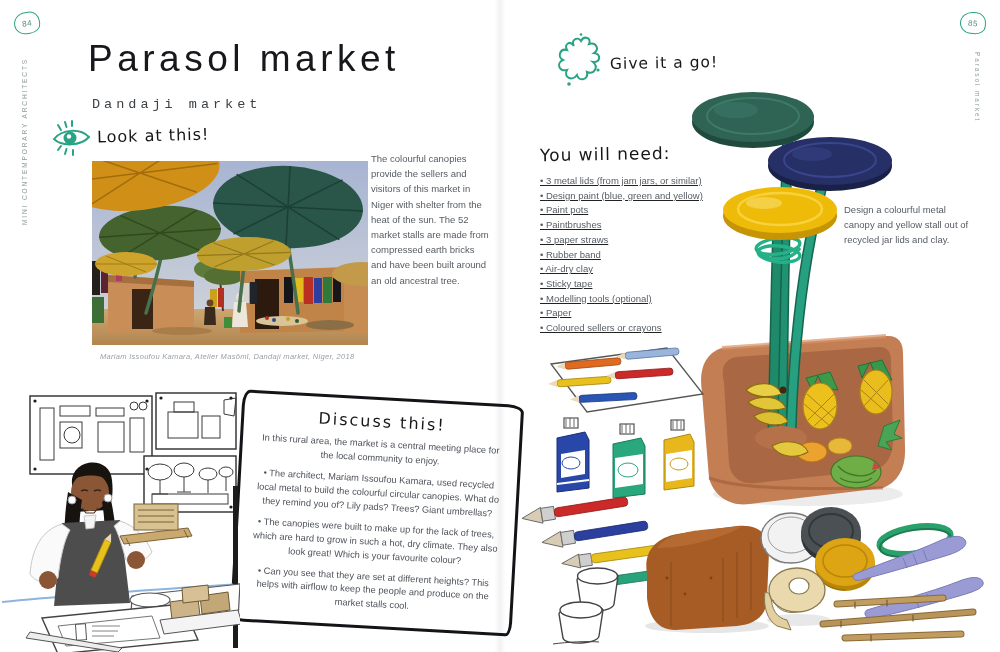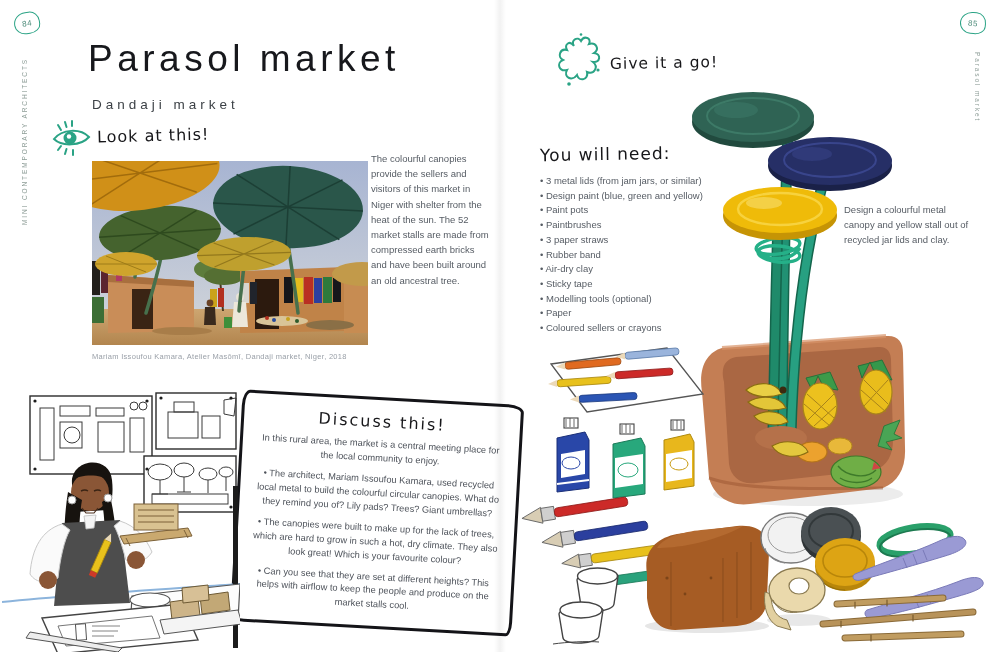--- a/index.html
+++ b/index.html
@@ -15,44 +15,44 @@
            display:flex;align-items:center;justify-content:center;
            font-size:8px;color:#4b8a78;letter-spacing:0.5px;}
   .pn-l{left:14px;top:12px;} .pn-r{right:14px;top:12px;transform:rotate(6deg);}
 
   .sidelabel{position:absolute;font-size:6.5px;letter-spacing:1.9px;color:#8d9d97;}
   .sl-l{left:21px;top:58px;writing-mode:vertical-rl;transform:rotate(180deg);text-transform:uppercase;}
   .sl-r{right:19px;top:52px;writing-mode:vertical-rl;}
 
   .title{position:absolute;left:88px;top:38px;font-size:37px;font-weight:300;
          letter-spacing:4.5px;color:#17181c;}
-  .subtitle{position:absolute;left:92px;top:97px;font-size:13.5px;letter-spacing:4px;color:#3c4146;}
+  .subtitle{position:absolute;left:92px;top:97px;font-size:13.5px;letter-spacing:4px;color:#3c4146;font-family:Liberation Mono, monospace;}
 
   .hand{font-family:"DejaVu Sans",sans-serif;color:#17171a;}
   .look-txt{position:absolute;left:97px;top:126px;font-size:16px;letter-spacing:1px;transform:rotate(-1.5deg);}
   .give-txt{position:absolute;left:110px;top:54px;font-size:15.5px;letter-spacing:1px;transform:rotate(-1deg);}
   .ywn-head{position:absolute;left:40px;top:144px;font-size:17px;letter-spacing:1px;transform:rotate(-1deg);}
 
   .icon{position:absolute;}
   .eye-ic{left:48px;top:113px;width:46px;height:46px;}
   .splat-ic{left:54px;top:32px;width:54px;height:58px;}
 
   .photo{position:absolute;left:92px;top:161px;width:276px;height:184px;}
-  .caption{position:absolute;left:92px;top:352px;width:290px;font-size:7.5px;
+  .caption{position:absolute;left:100px;top:352px;width:290px;font-size:7.5px;font-style:italic;
            color:#9aa0a8;letter-spacing:0.3px;}
   .intro{position:absolute;left:371px;top:151px;width:121px;font-size:9.5px;line-height:1.6;color:#565c64;}
 
   .discuss{position:absolute;left:236px;top:397px;width:246px;padding:12px 15px 14px;
            border:3px solid #141418;background:#fff;transform:rotate(3.2deg);
            border-radius:8px 16px 6px 14px/16px 8px 14px 6px;text-align:center;}
   .discuss h3{margin:0 0 7px;font-size:16px;font-weight:400;letter-spacing:2px;}
   .discuss p{margin:0 0 7px;font-size:9.3px;line-height:1.5;color:#4d525a;}
   .d-point::before{content:"• ";}
 
-  .materials{position:absolute;left:40px;top:174px;width:210px;margin:0;padding:0;list-style:none;}
+  .materials{position:absolute;left:40px;top:174px;width:210px;margin:0;padding:0;list-style:none;text-decoration:underline;}
   .materials li{font-size:9.5px;line-height:14.7px;color:#565c64;}
   .materials li::before{content:"• ";color:#565c64;}
 
   .brief{position:absolute;left:344px;top:202px;width:126px;font-size:9.5px;line-height:1.6;color:#565c64;}
 
   .craft{position:absolute;left:188px;top:90px;width:218px;height:420px;}
   .supplies{position:absolute;left:15px;top:342px;width:475px;height:306px;}
   .architect{position:absolute;left:2px;top:388px;width:238px;height:264px;}
 </style>
 </head>

